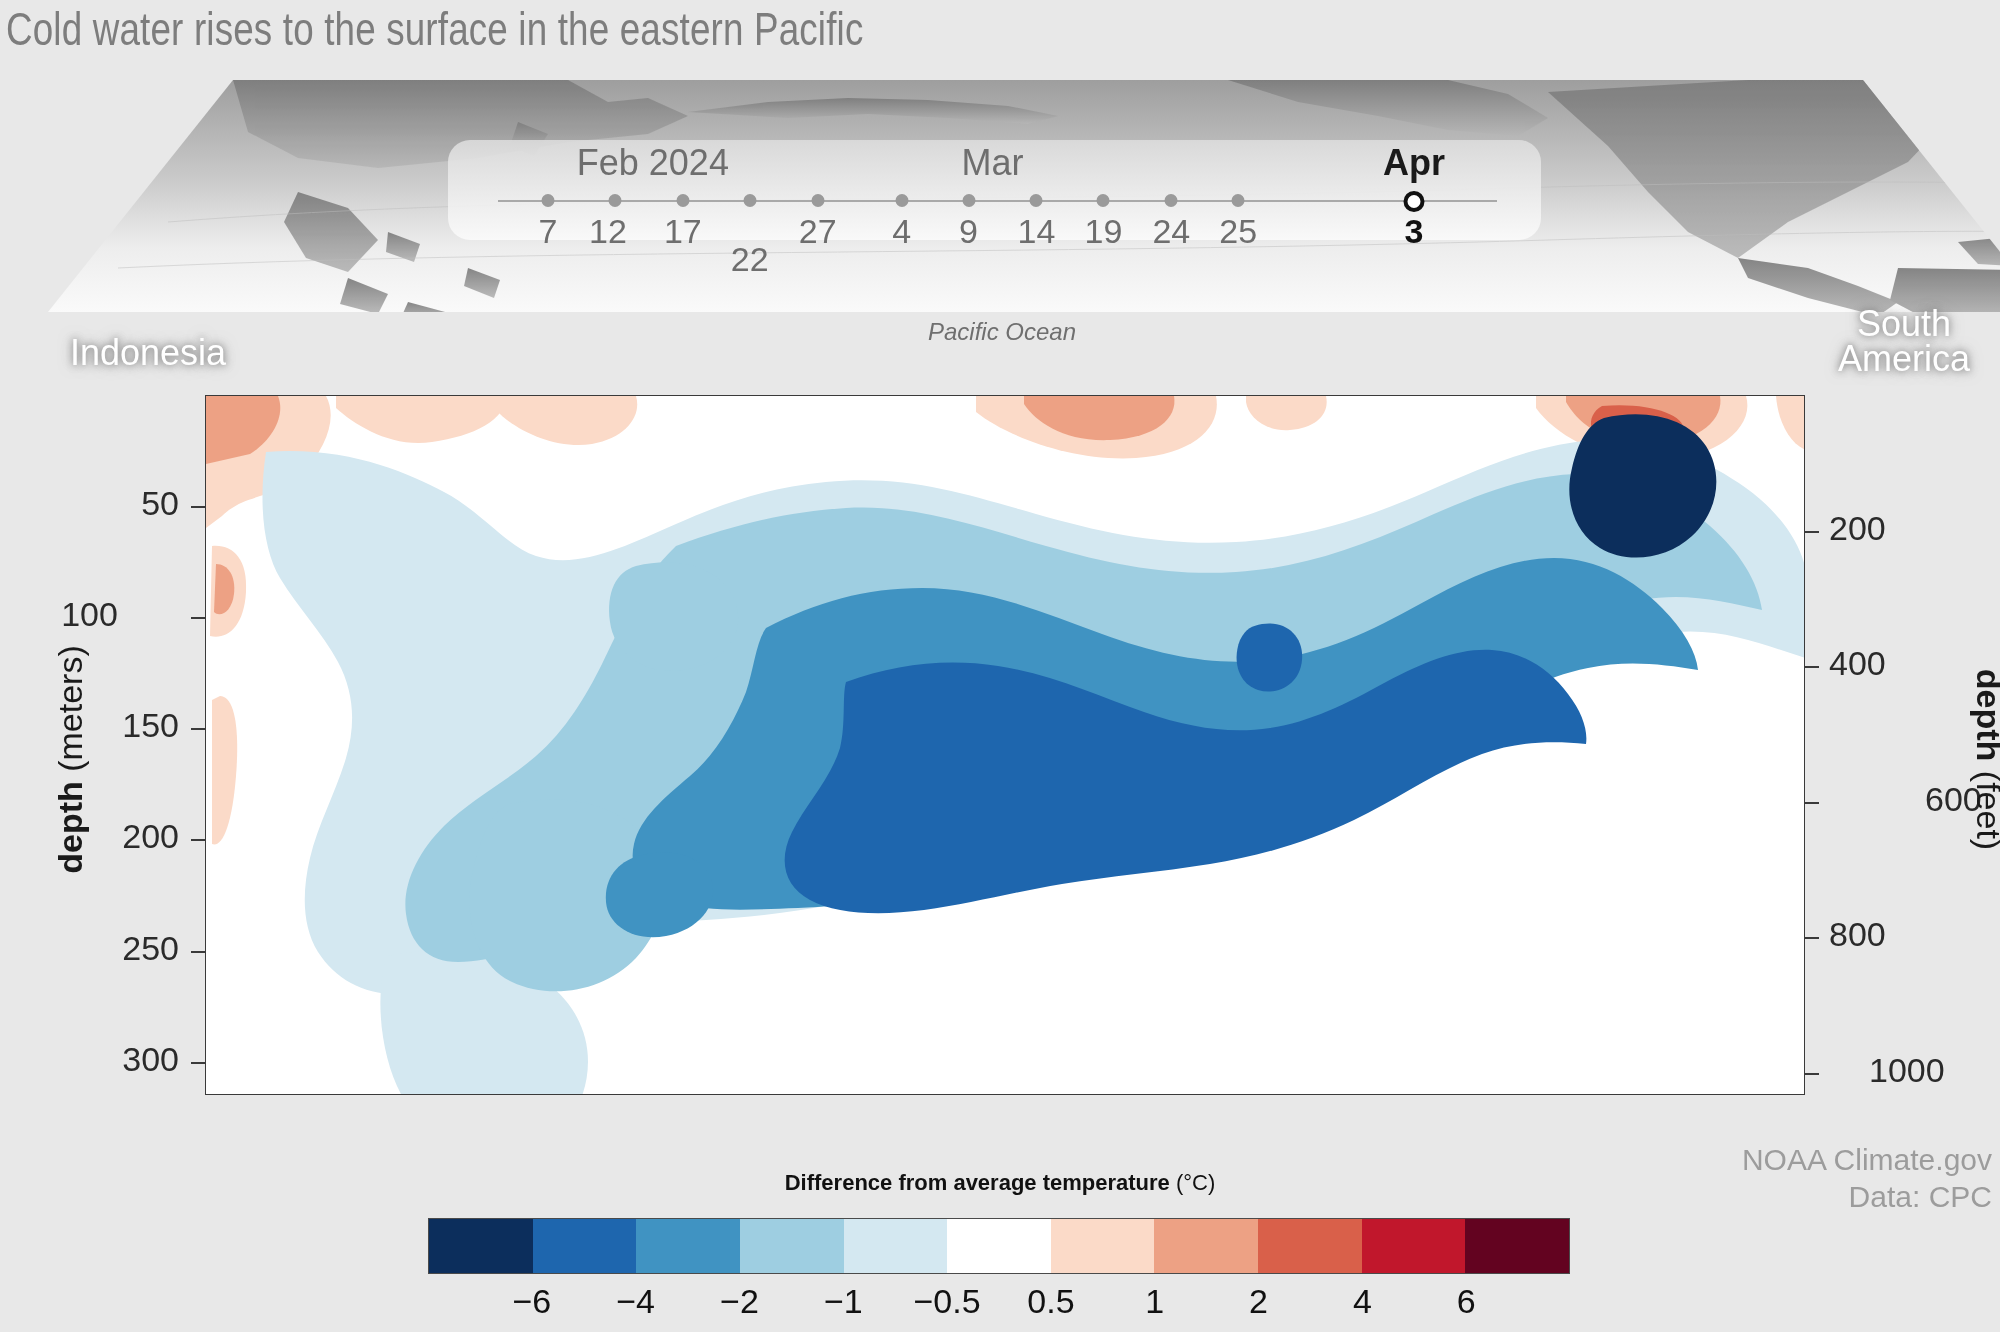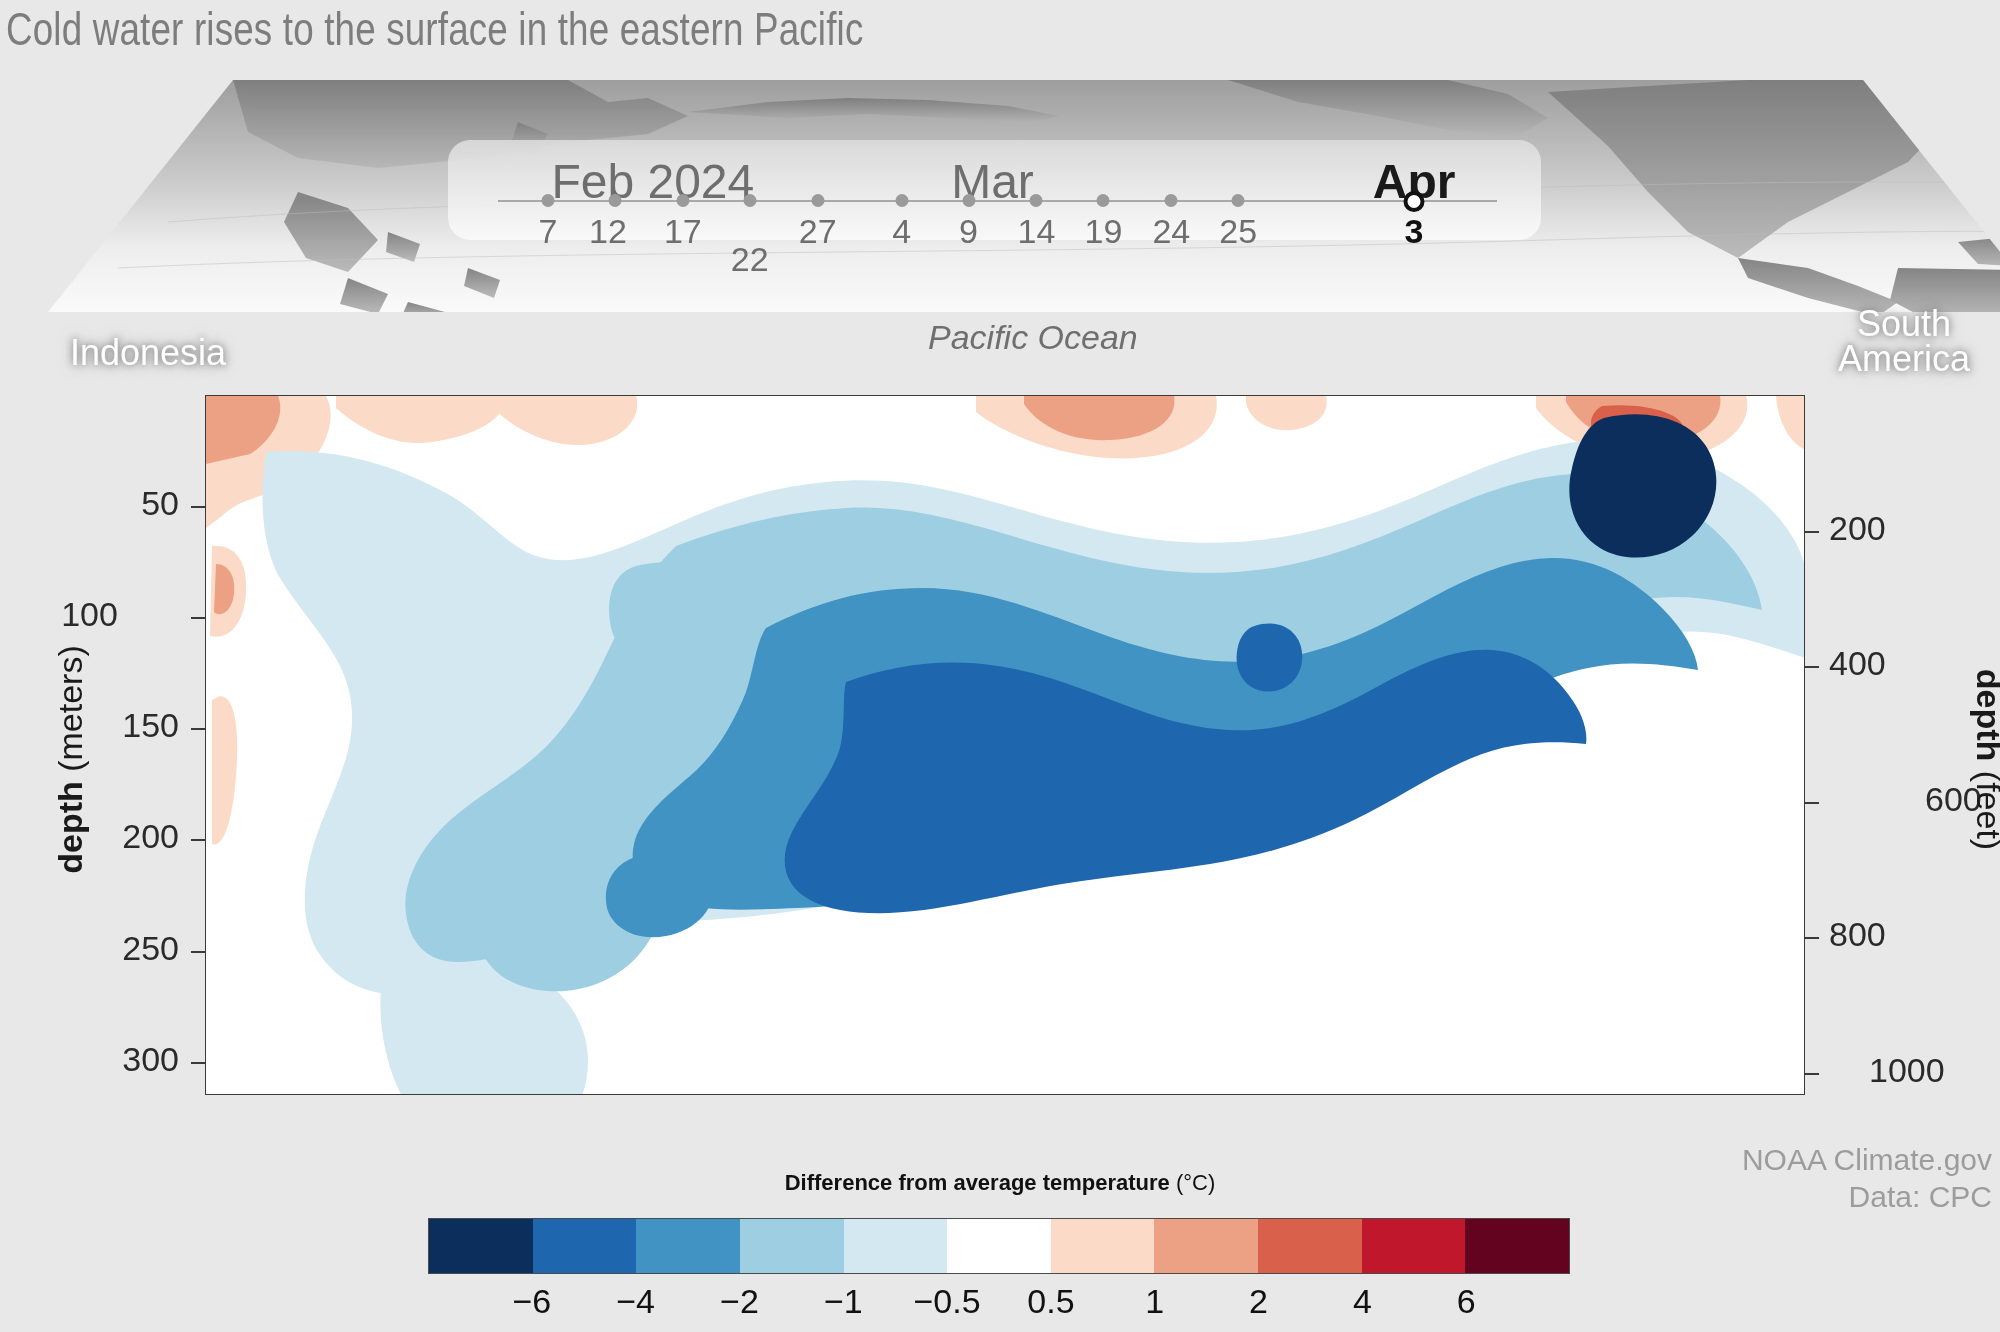--- a/index.html
+++ b/index.html
@@ -24,33 +24,33 @@
 
   .geo-label{
     position:absolute;color:#ffffff;font-size:36px;
     text-shadow:0 0 7px rgba(120,120,120,.95),0 0 14px rgba(140,140,140,.75);
     white-space:nowrap;pointer-events:none;
   }
   .geo-indonesia{left:22px;top:260px;}
   .geo-south{left:1790px;top:234px;text-align:center;line-height:.98;}
   .ocean-label{
     position:absolute;left:880px;top:246px;
-    font-size:34px;font-style:italic;color:#6f6f6f;white-space:nowrap;
+    font-size:24px;font-style:italic;color:#6f6f6f;white-space:nowrap;
   }
 
   
   .timeline{
     position:absolute;left:448px;top:140px;width:1093px;height:100px;
     border-radius:22px;
     background:linear-gradient(to bottom,rgba(222,222,222,.86),rgba(250,250,250,.93));
   }
   .tl-months{position:absolute;left:0;top:0;width:100%;height:46px;}
   .tl-month{
-    position:absolute;font-size:48px;color:#6e6e6e;white-space:nowrap;
-    transform:translateX(-50%);top:14px;text-align:right;
+    position:absolute;font-size:36px;color:#6e6e6e;white-space:nowrap;
+    transform:translateX(-50%);top:2px;text-align:right;
   }
   .tl-month.cur{color:#1a1a1a;font-weight:bold;}
   .tl-axis{
     position:absolute;left:50px;right:44px;top:60px;height:2px;background:#a9a9a9;
   }
   .tl-dot{
     position:absolute;width:13px;height:13px;border-radius:50%;
     background:#9a9a9a;top:54px;transform:translateX(-50%);
   }
   .tl-dot.cur{

